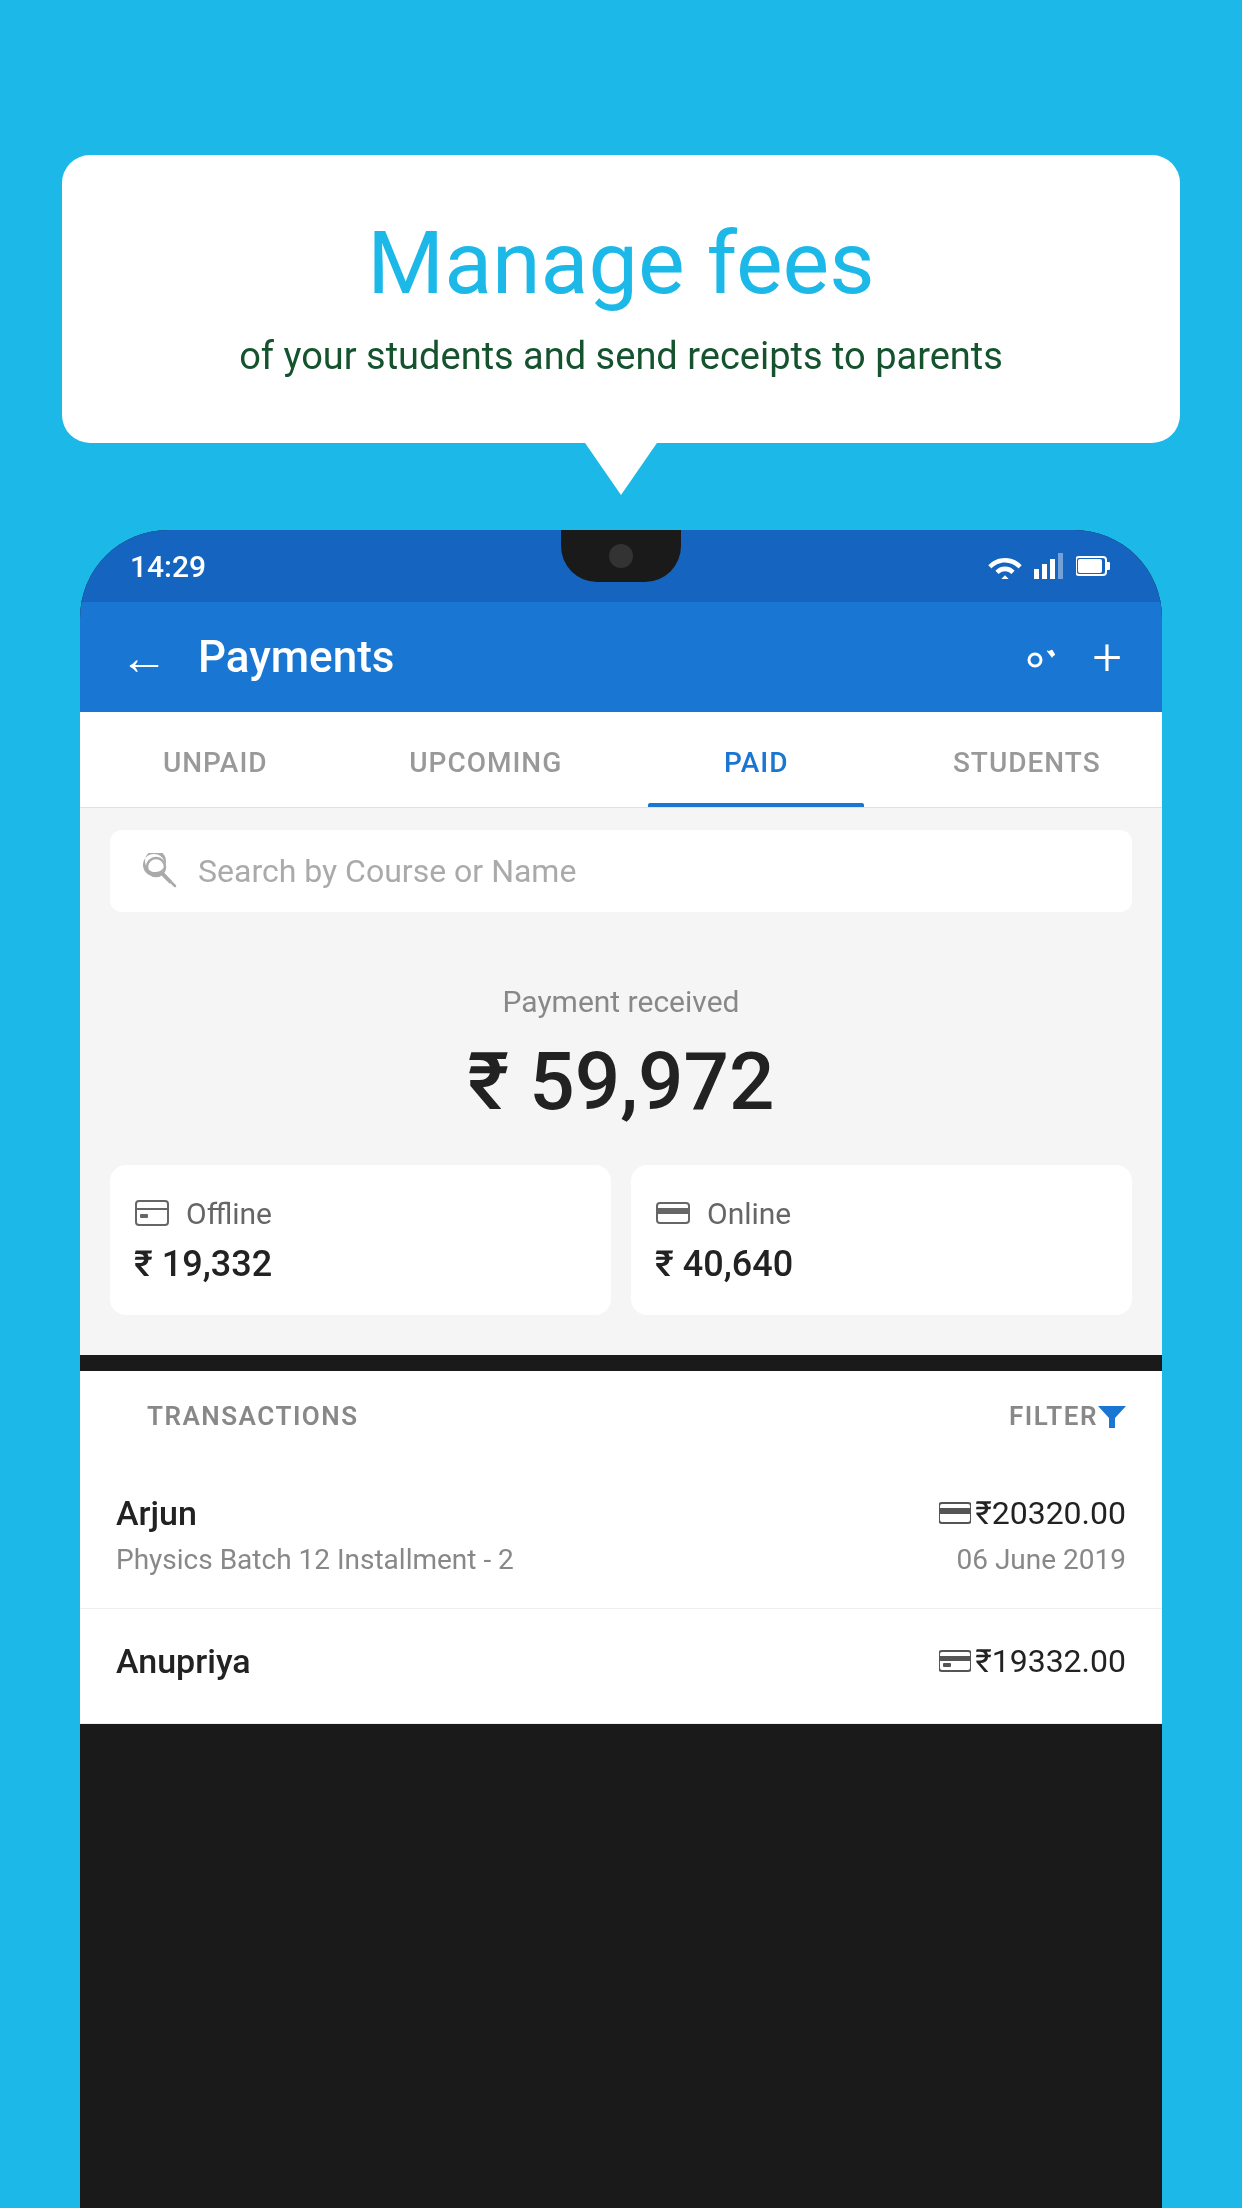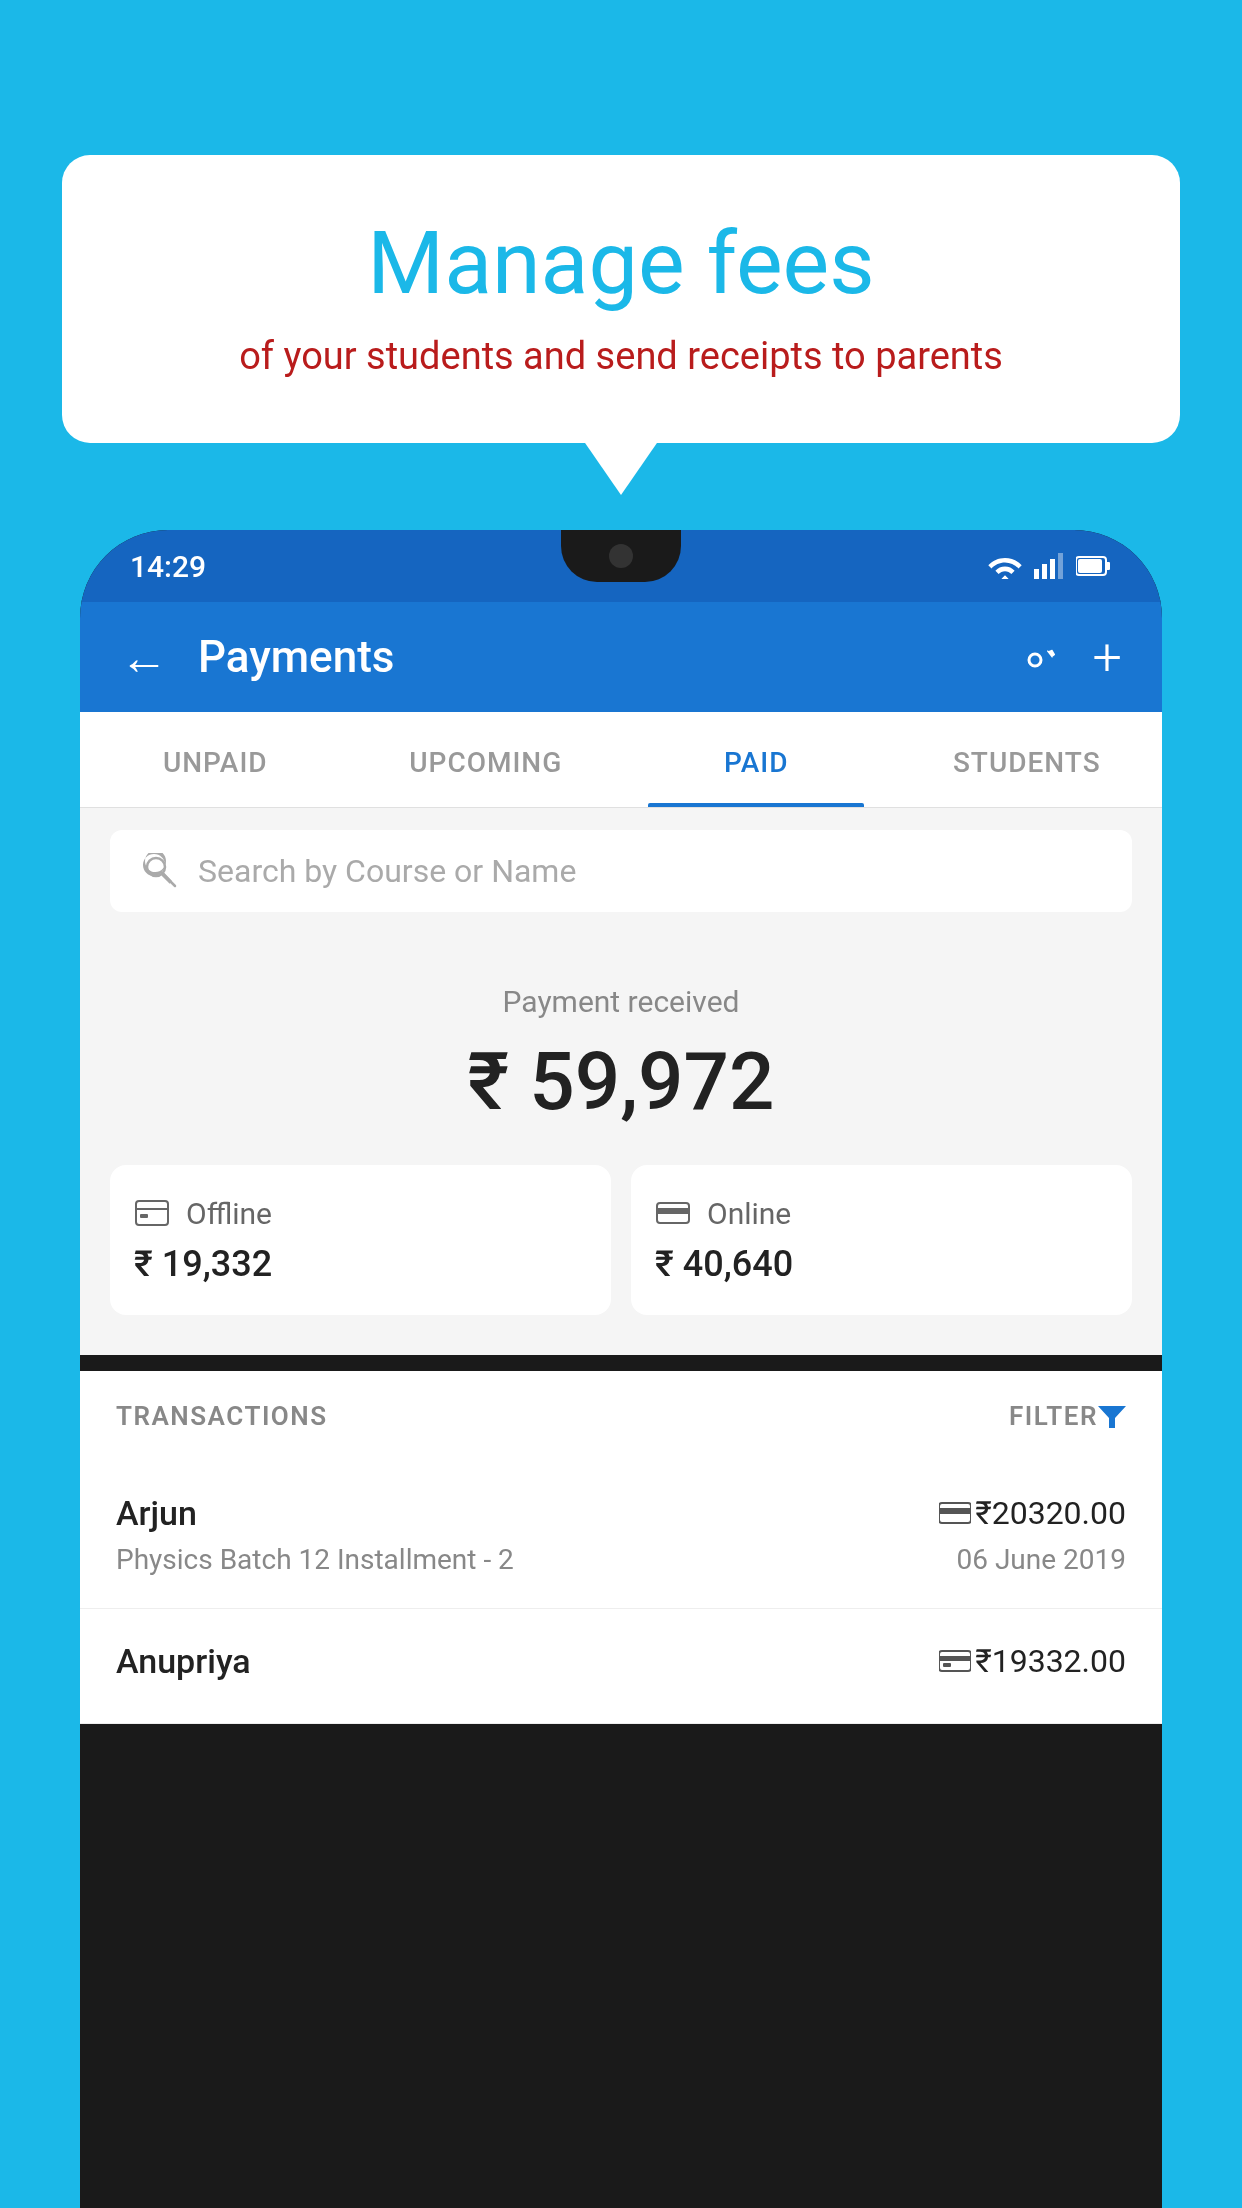--- a/index.html
+++ b/index.html
@@ -45,21 +45,21 @@
     .speech-bubble-title {
       font-size: 88px;
       font-weight: 400;
       color: #1BB8E8;
       line-height: 1.1;
       margin-bottom: 22px;
     }
 
     .speech-bubble-subtitle {
       font-size: 38px;
-      color: #b91c1c;
+      color: #14532d;
       font-weight: 400;
     }
 
     
     .phone-frame {
       position: absolute;
       top: 530px;
       left: 80px;
       right: 80px;
       bottom: 0;
@@ -263,20 +263,21 @@
       align-items: center;
       padding: 30px 36px;
       margin-top: 16px;
     }
 
     .transactions-label {
       font-size: 26px;
       font-weight: 600;
       color: #888888;
       letter-spacing: 1.5px;
+      margin-left: 31px;
     }
 
     .filter-row {
       display: flex;
       align-items: center;
     }
 
     .filter-label {
       font-size: 26px;
       font-weight: 600;

